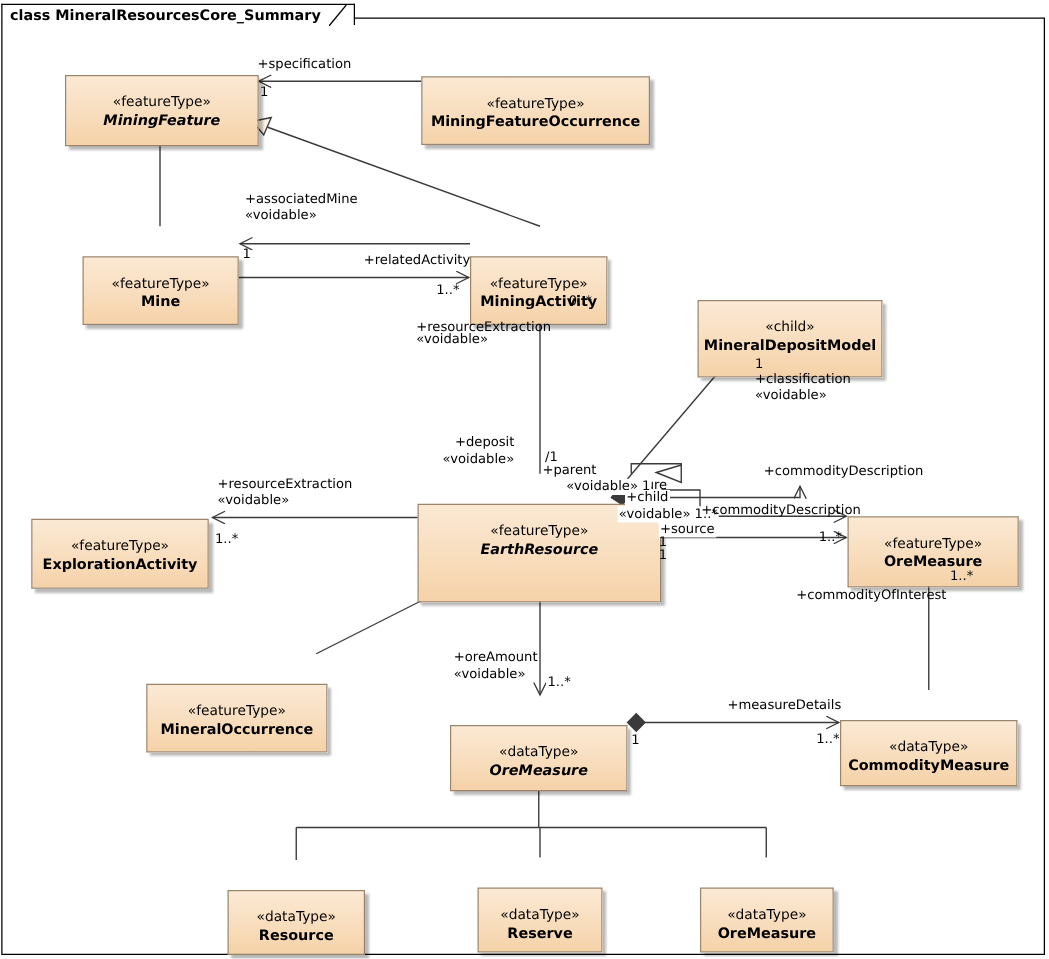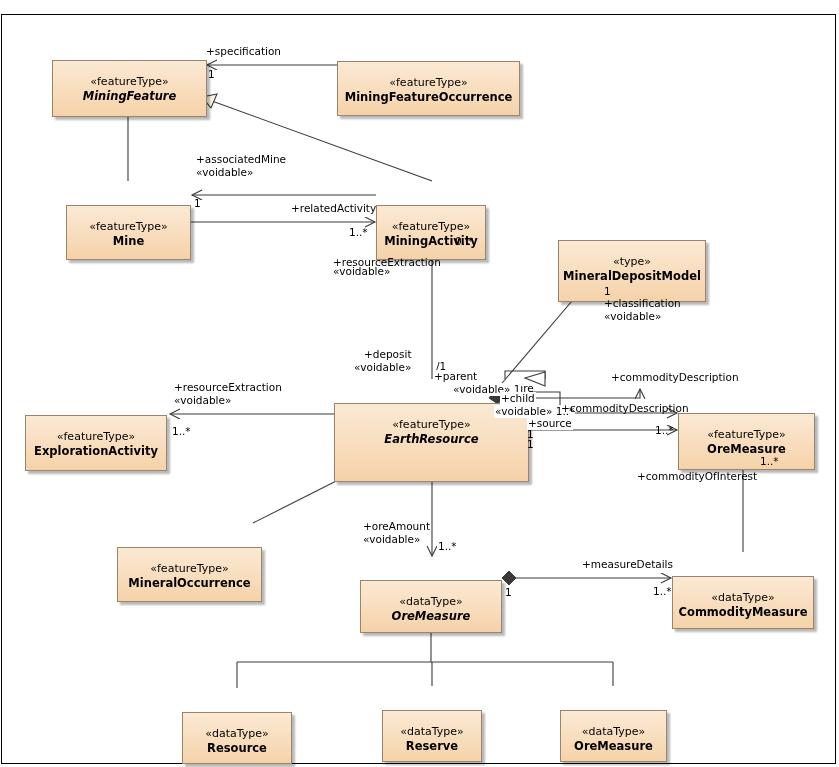--- a/index.html
+++ b/index.html
@@ -106,20 +106,30 @@
     padding: 0 1px;
   }
 </style>
 </head>
 <body>
 
 <div id="diagram-root">
 
   <div id="frame-border"></div>
 
+  <div id="frame-tab">
+    <div class="tab-body">
+      <span>class MineralResourcesCore_Summary</span>
+      <span class="tab-slant">
+        <svg width="20" height="17" viewBox="0 0 20 17">
+          <path d="M0,17 L14,0" stroke="#000" stroke-width="1" fill="none"></path>
+        </svg>
+      </span>
+    </div>
+  </div>
 
   <svg id="connectors" viewBox="0 0 839 767" xmlns="http://www.w3.org/2000/svg">
     <defs>
       <marker id="open-arrow" markerWidth="14" markerHeight="14" refX="11" refY="5" orient="auto" markerUnits="userSpaceOnUse">
         <path d="M1,0 L11,5 L1,10" fill="none" stroke="#3a3a3a" stroke-width="1.1"></path>
       </marker>
       <marker id="open-arrow-rev" markerWidth="14" markerHeight="14" refX="3" refY="5" orient="auto" markerUnits="userSpaceOnUse">
         <path d="M13,0 L3,5 L13,10" fill="none" stroke="#3a3a3a" stroke-width="1.1"></path>
       </marker>
     </defs>
@@ -204,21 +214,21 @@
       </div>
       <div class="uml-class" style="left: 66px; top: 181px; width: 125px; height: 55px;">
         <div class="stereotype">«featureType»</div>
         <div class="cname">Mine</div>
       </div>
       <div class="uml-class" style="left: 376px; top: 181px; width: 110px; height: 55px;">
         <div class="stereotype">«featureType»</div>
         <div class="cname">MiningActivity</div>
       </div>
       <div class="uml-class" style="left: 558px; top: 216px; width: 148px; height: 62px;">
-        <div class="stereotype">«type»</div>
+        <div class="stereotype">«child»</div>
         <div class="cname">MineralDepositModel</div>
       </div>
       <div class="uml-class" style="left: 25px; top: 391px; width: 142px; height: 56px;">
         <div class="stereotype">«featureType»</div>
         <div class="cname">ExplorationActivity</div>
       </div>
       <div class="uml-class abstract" style="left: 334px; top: 379px; width: 195px; height: 79px;">
         <div class="stereotype">«featureType»</div>
         <div class="cname">EarthResource</div>
       </div>

